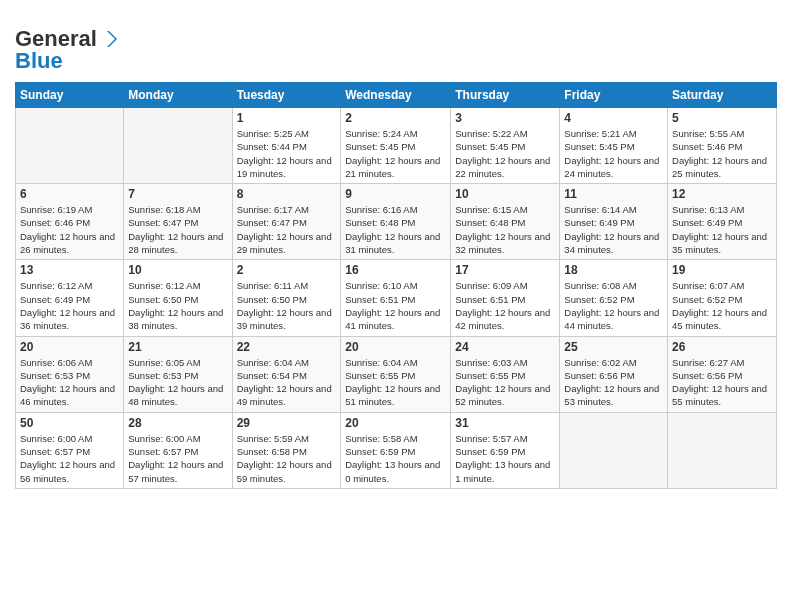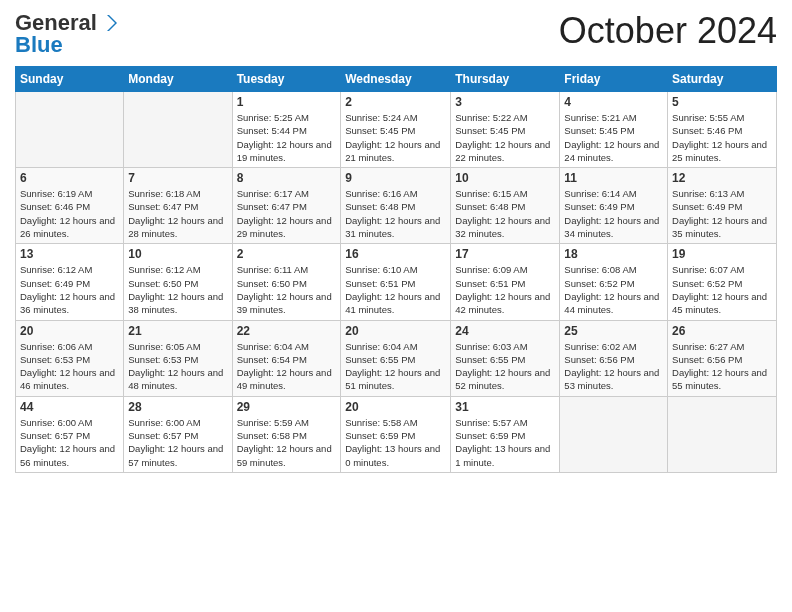--- a/index.html
+++ b/index.html
@@ -6,21 +6,21 @@
     body {
       width: 792px;
       height: 612px;
       font-family: Arial, sans-serif;
       background: #fff;
       overflow: hidden;
     }
     .page {
       width: 792px;
       height: 474px;
-      padding: 10px 15px;
+      padding: 26px 15px;
     }
     .header {
       display: flex;
       justify-content: space-between;
       align-items: flex-start;
       margin-bottom: 8px;
     }
     .logo {
       display: flex;
       flex-direction: column;
@@ -88,21 +88,20 @@
     <div class="logo">
       <div style="display:flex;align-items:center;gap:2px;">
         <span style="font-size:22px;font-weight:bold;color:#333;">General</span>
         <svg width="20" height="20" viewBox="0 0 20 20">
           <polygon points="10,2 18,10 10,18 8,18 16,10 8,2" fill="#1a7abf"></polygon>
         </svg>
       </div>
       <span style="font-size:22px;font-weight:bold;color:#1a7abf;margin-top:-4px;">Blue</span>
     </div>
     <div class="title-block">
-      <div class="month-title">October 2024</div>
     </div>
   </div>
 
   <table class="calendar">
     <thead>
       <tr>
         <th>Sunday</th>
         <th>Monday</th>
         <th>Tuesday</th>
         <th>Wednesday</th>
@@ -273,21 +272,21 @@
           </td>
           <td>
             <span class="day-num">26</span>
             <div class="day-info">Sunrise: 6:27 AM
 Sunset: 6:56 PM
 Daylight: 12 hours and 55 minutes.</div>
           </td>
         </tr>
         <tr>
           <td>
-            <span class="day-num">44</span>
+            <span class="day-num">50</span>
             <div class="day-info">Sunrise: 6:00 AM
 Sunset: 6:57 PM
 Daylight: 12 hours and 56 minutes.</div>
           </td>
           <td>
             <span class="day-num">28</span>
             <div class="day-info">Sunrise: 6:00 AM
 Sunset: 6:57 PM
 Daylight: 12 hours and 57 minutes.</div>
           </td>

